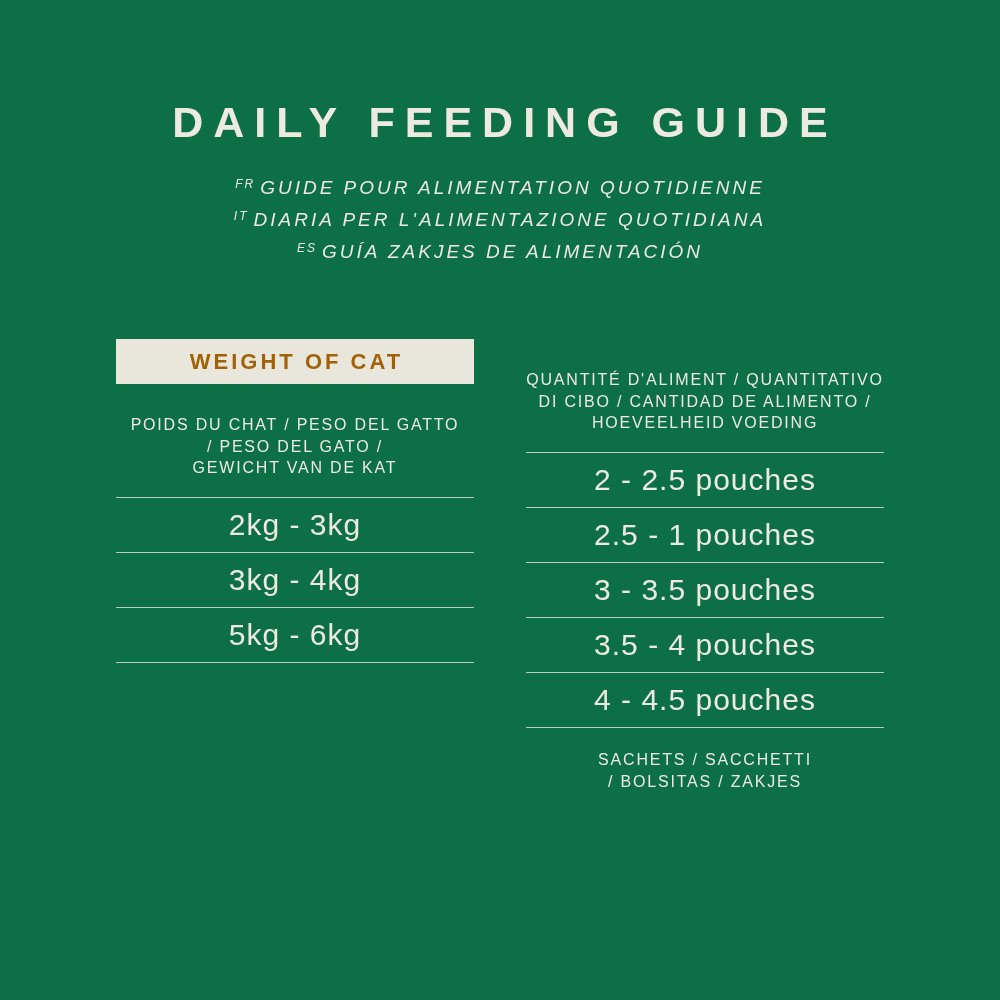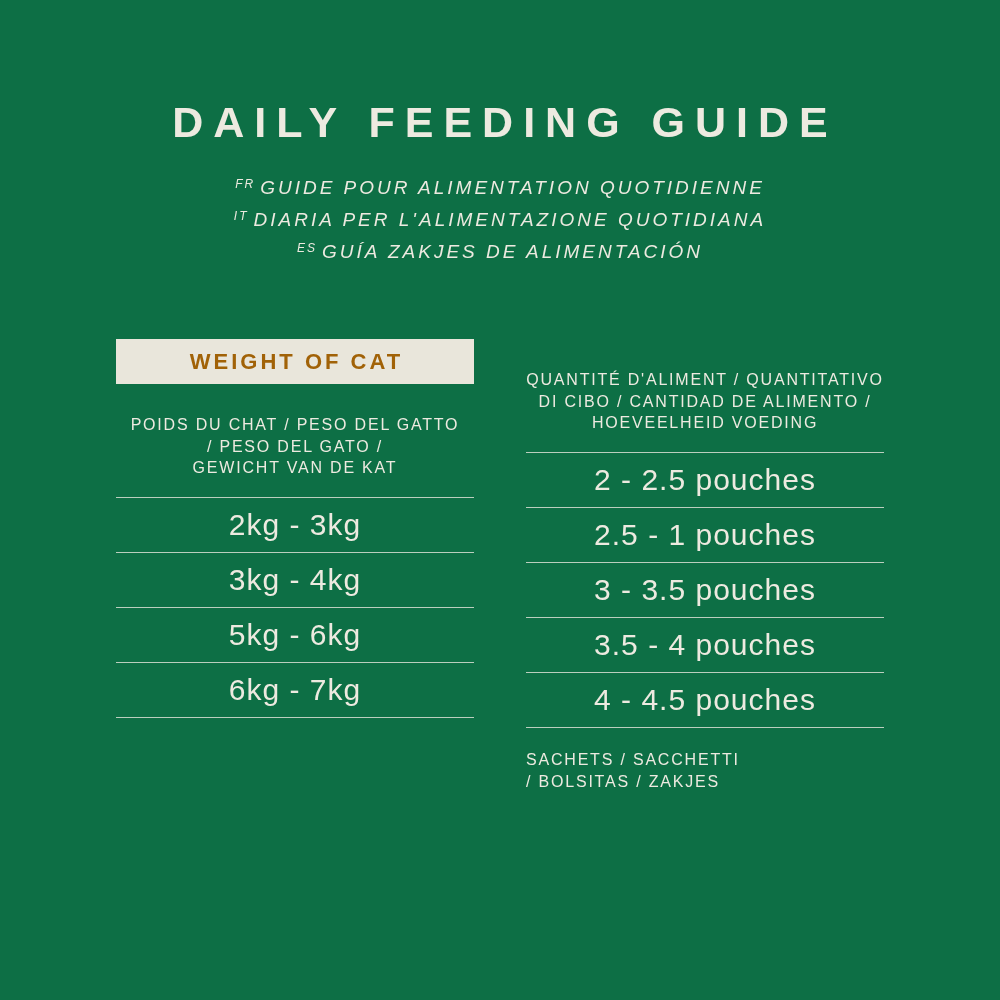--- a/index.html
+++ b/index.html
@@ -88,20 +88,21 @@
     border-top: 1.5px solid rgba(237, 234, 224, 0.78);
     display: flex;
     align-items: center;
     justify-content: center;
     font-size: 30px;
     letter-spacing: 1px;
     text-align: center;
   }
   .footnote {
     margin-top: 21px;
+    text-align: center;
     font-size: 16px;
     line-height: 21.5px;
     letter-spacing: 1.8px;
     white-space: pre-line;
   }
 </style>
 </head>
 <body>
 
 <div class="page">
@@ -132,23 +133,20 @@
       <div class="rows">
         <div class="row">
             <span>2kg - 3kg</span>
           </div>
         <div class="row">
             <span>3kg - 4kg</span>
           </div>
         <div class="row">
             <span>5kg - 6kg</span>
           </div>
-        <div class="row">
-            <span>6kg - 7kg</span>
-          </div>
       </div>
     </div>
 
     <div class="col">
       <div class="col-subheader">QUANTITÉ D'ALIMENT / QUANTITATIVO
 DI CIBO / CANTIDAD DE ALIMENTO /
 HOEVEELHEID VOEDING</div>
       <div class="rows">
         <div class="row">
             <span>2 - 2.5 pouches</span>

